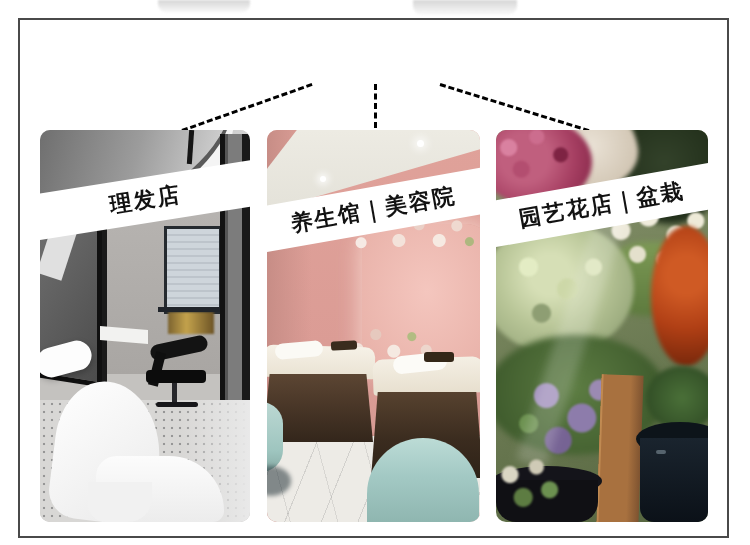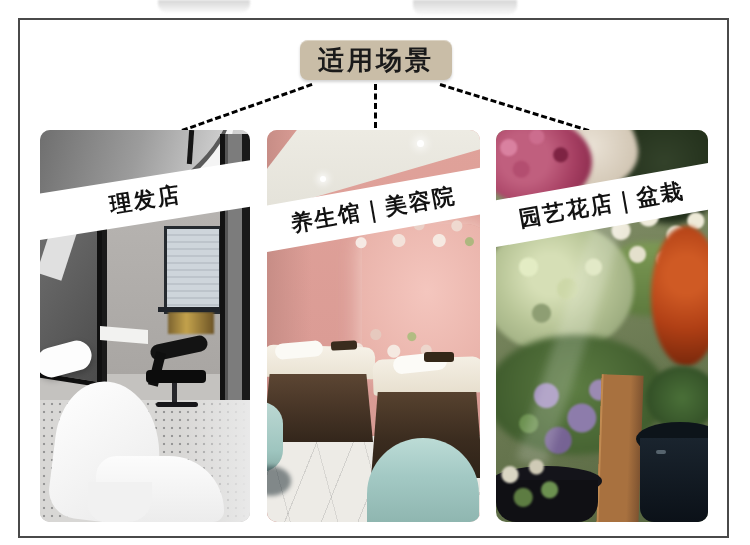--- a/index.html
+++ b/index.html
@@ -33,23 +33,20 @@
 </head>
 <body>
 
 <div class="stage">
 
   <div class="remnant" style="left:158px;width:92px;"></div>
   <div class="remnant" style="left:413px;width:104px;height:15px;"></div>
 
   <div class="frame"></div>
 
-  <div class="badge">
-    <span>适用场景</span>
-  </div>
 
   <div class="conn conn-left"></div>
   <div class="conn conn-mid"></div>
   <div class="conn conn-right"></div>
 
   <figure class="card card1" style="margin:0;">
     <div class="el" style="left:0;top:0;right:0;height:74px;background:linear-gradient(105deg,#6f6f6f 0%,#9c9c9c 45%,#cdcdcd 80%,#d8d8d8 100%);"></div>
     <div class="el" style="left:-50px;top:-95px;width:250px;height:170px;border-radius:50%;border-bottom:10px solid #5a5a5a;transform:rotate(-26deg);"></div>
     <div class="el" style="left:-70px;top:-82px;width:270px;height:170px;border-radius:50%;border-bottom:20px solid #f4f4f4;transform:rotate(-24deg);"></div>
     <div class="el" style="left:148px;top:0;width:5px;height:34px;background:#151515;transform:rotate(4deg);"></div>

